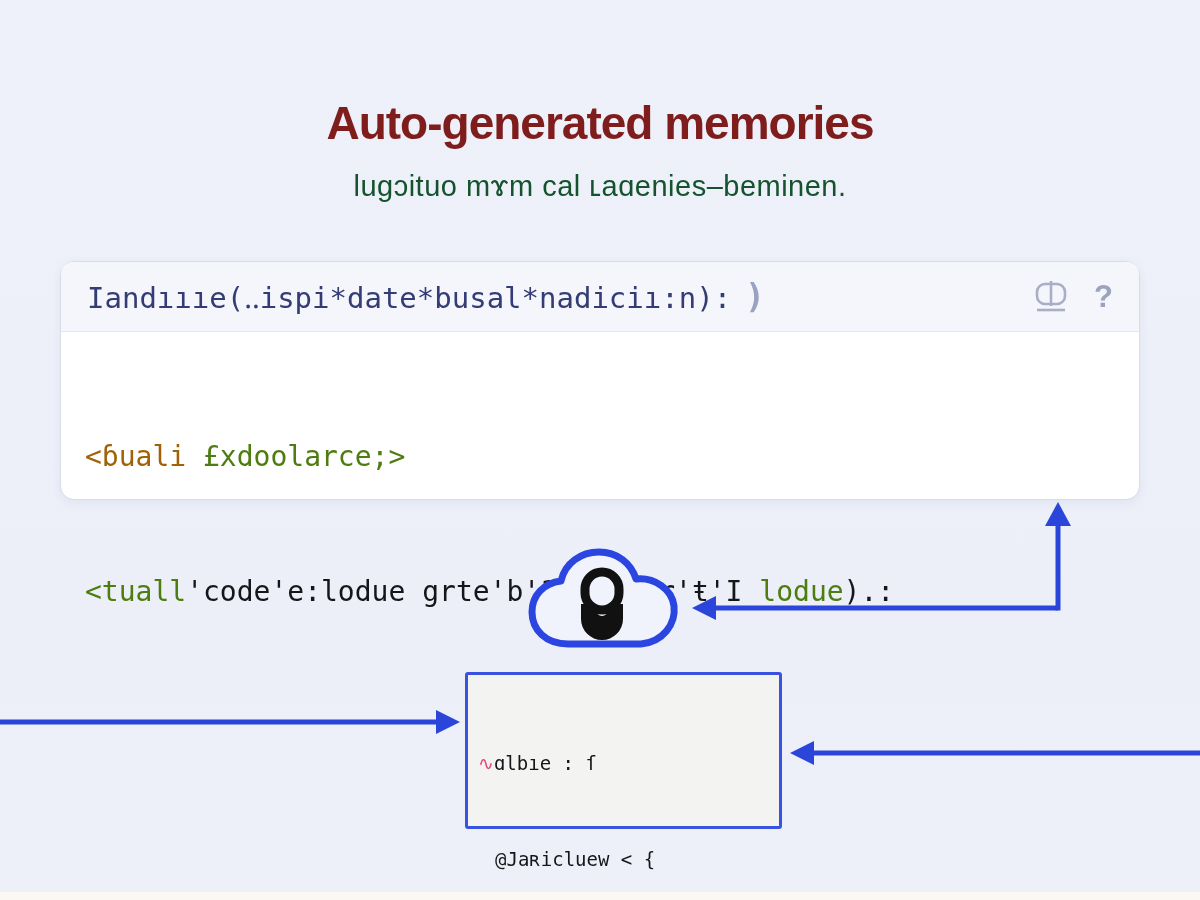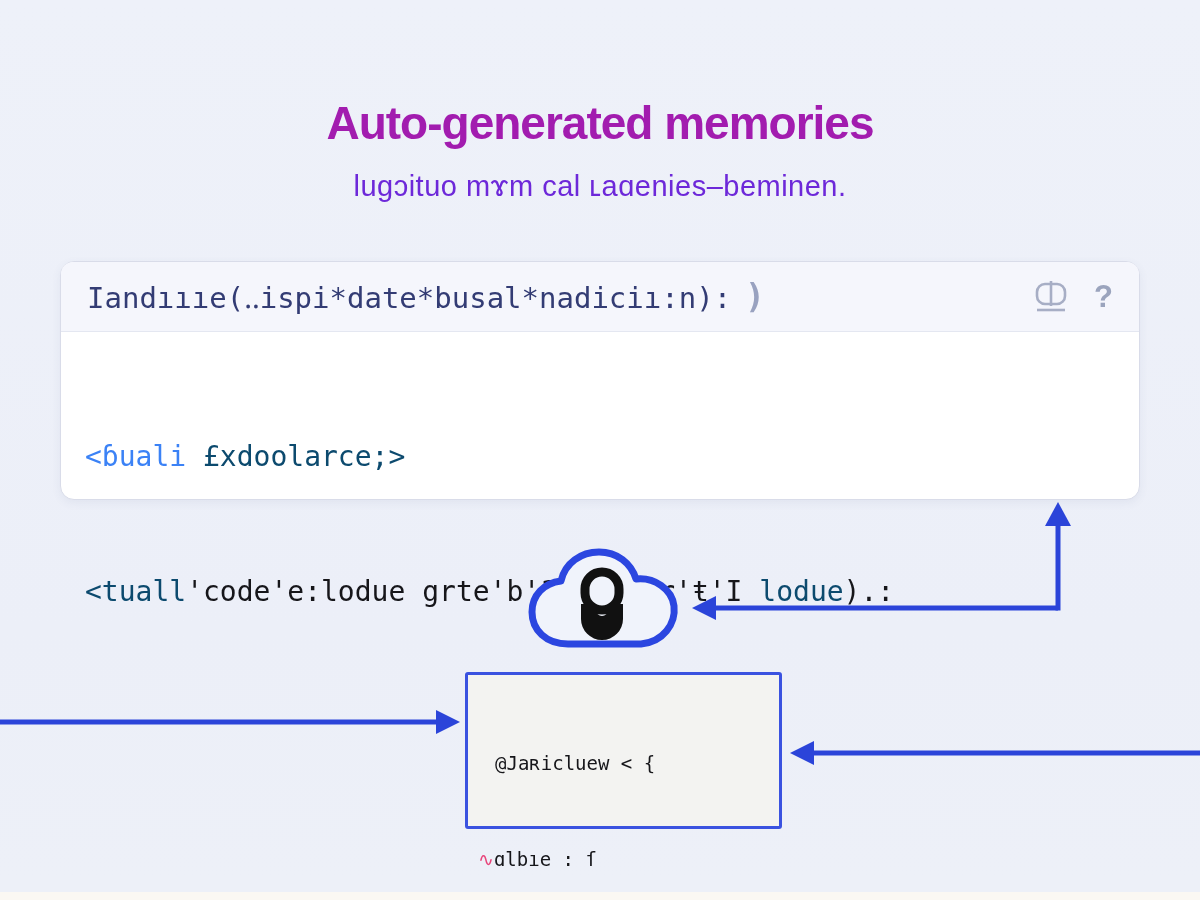--- a/index.html
+++ b/index.html
@@ -3,25 +3,25 @@
 <meta charset="utf-8">
 <style>
   html,body{margin:0;padding:0;}
   body{
     width:1200px;height:900px;position:relative;overflow:hidden;
     background:linear-gradient(180deg,#eef1f9 0%,#ecefF8 70%,#edf0f8 98%);
     font-family:"Liberation Sans",sans-serif;
   }
   .page-title{
     position:absolute;left:0;top:96px;width:1200px;text-align:center;
-    font-size:46px;font-weight:700;letter-spacing:-1px;color:#a21caf;
+    font-size:46px;font-weight:700;letter-spacing:-1px;color:#7f1d1d;
   }
   .page-subtitle{
     position:absolute;left:0;top:170px;width:1200px;text-align:center;
-    font-size:29px;font-weight:400;color:#6d28d9;letter-spacing:.5px;
+    font-size:29px;font-weight:400;color:#14532d;letter-spacing:.5px;
   }
   
   .code-card{
     position:absolute;left:60px;top:261px;width:1080px;height:239px;
     background:#ffffff;border:1.5px solid #d9dce9;border-radius:14px;
     box-shadow:0 3px 10px rgba(70,80,130,.07);box-sizing:border-box;
   }
   .card-header{
     height:70px;background:#f5f6fc;border-bottom:1px solid #e4e7f1;
     border-radius:12px 12px 0 0;display:flex;align-items:center;
@@ -31,22 +31,22 @@
   .sig{font-size:29px;color:#333c74;font-weight:500;white-space:pre;}
   .sig-chevron{font-size:33px;color:#99a2c0;margin-left:14px;font-weight:700;}
   .header-icons{margin-left:auto;display:flex;align-items:center;gap:26px;}
   .icon-btn{display:inline-flex;align-items:center;justify-content:center;cursor:pointer;}
   .help-glyph{font-size:31px;color:#9ba4bd;font-weight:700;font-family:"Liberation Sans",sans-serif;}
   .code-body{
     padding:12px 24px 0 24px;
     font-family:"DejaVu Sans Mono",monospace;font-size:28px;line-height:45px;
     white-space:pre;
   }
-  .c-purple{color:#3b82f6;text-align:center;}
-  .c-blue{color:#0c4a6e;}
+  .c-purple{color:#a16207;text-align:center;}
+  .c-blue{color:#4d7c0f;}
   .c-dark{color:#16161a;}
   .c-navy{color:#283578;}
   .c-pink{color:#e8447a;}
   
   .cloud-wrap{position:absolute;left:524px;top:544px;width:160px;height:110px;}
   
   .snippet-box{
     position:absolute;left:465px;top:672px;width:317px;height:157px;
     background:#f3f3f1;border:3px solid #3a52e0;border-radius:3px;
     box-sizing:border-box;padding:8px 10px;
@@ -106,18 +106,18 @@
   <line x1="0" y1="17" x2="438" y2="17" stroke="#2b44d9" stroke-width="5"></line>
   <polygon points="460,17 436,5 436,29" fill="#2b44d9"></polygon>
 </svg>
 
 <svg class="arrow-svg" style="left:786px;top:736px;" width="414" height="36">
   <line x1="414" y1="17" x2="26" y2="17" stroke="#2b44d9" stroke-width="5"></line>
   <polygon points="4,17 28,5 28,29" fill="#2b44d9"></polygon>
 </svg>
 
 <div class="snippet-box">
+  <div class="snippet-line"><span class="c-pink">∿</span><span class="c-dark">ɑlbıe : ſ</span></div>
   <div class="snippet-line indent"><span class="c-dark">@Jaʀicluew &lt; {</span></div>
-  <div class="snippet-line"><span class="c-pink">∿</span><span class="c-dark">ɑlbıe : ſ</span></div>
   
 </div>
 
 <div class="bottom-strip"></div>
 
 </body></html>

